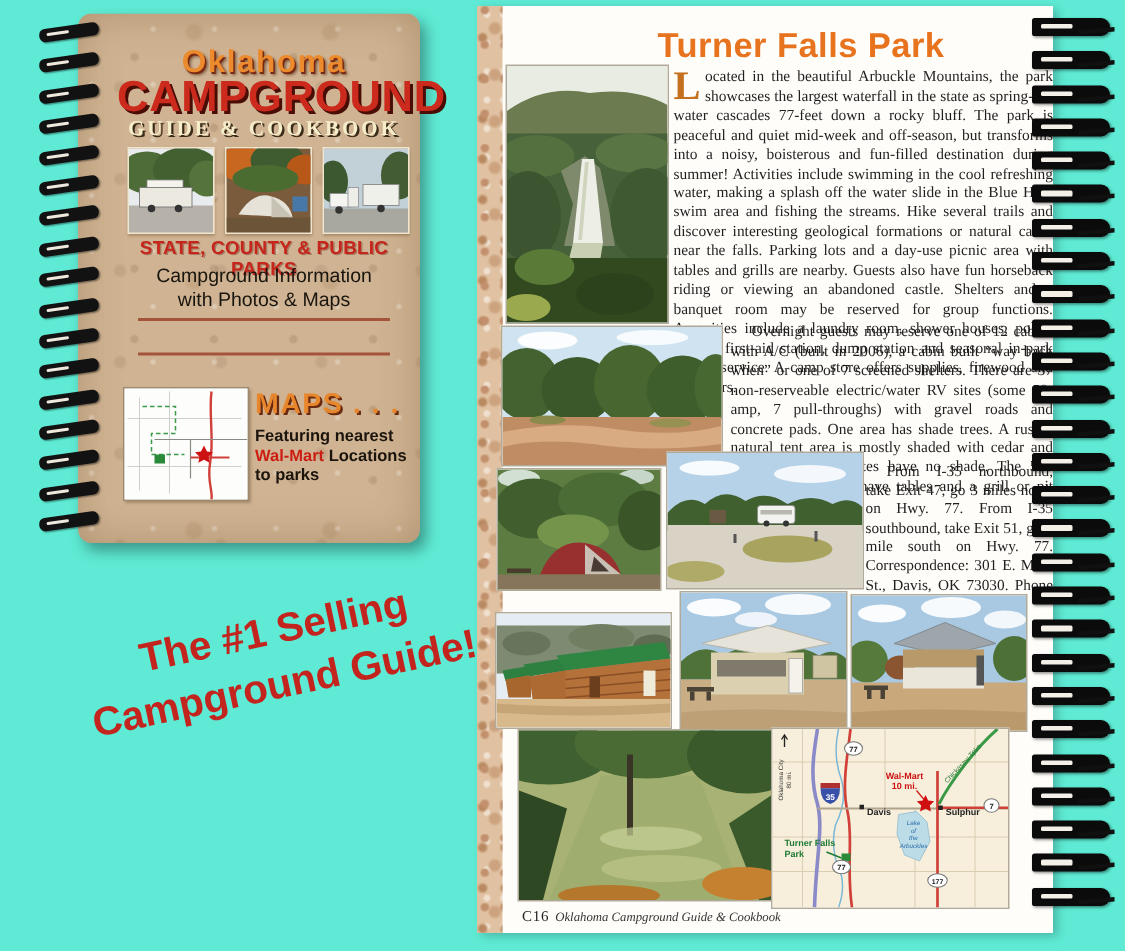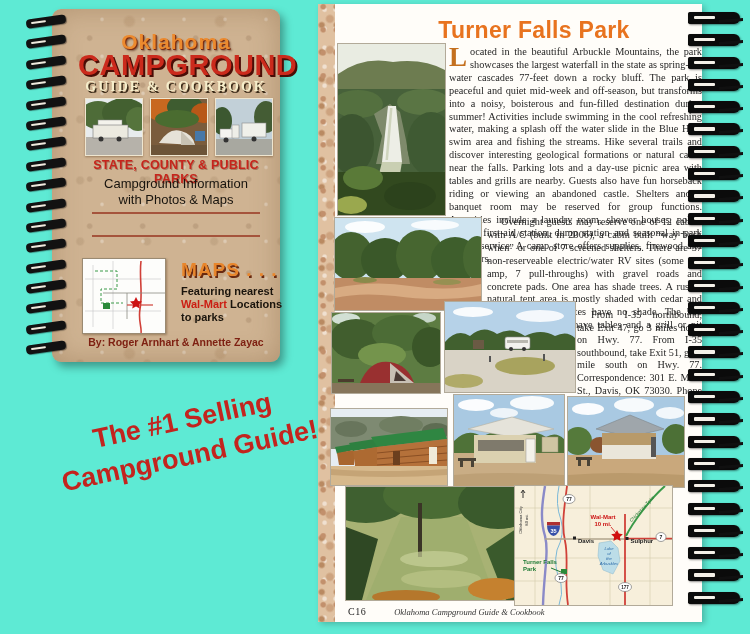--- a/index.html
+++ b/index.html
@@ -25,21 +25,21 @@
            color:#cb2a1c;text-shadow:2px 2px 0 #4a0d06;text-align:right;}
   .cv-guide{position:absolute;left:0;right:0;top:70px;font-family:"Liberation Serif",serif;font-size:14px;
            font-weight:bold;letter-spacing:2px;color:#f6eecb;text-shadow:1.5px 1.5px 0 #3a2a18;}
   .cv-photos{position:absolute;left:0;top:89px;width:100%;height:56px;}
   .cv-photo{position:absolute;top:0;width:56px;height:56px;border:1px solid #efe6d0;box-shadow:0 1px 2px rgba(80,50,20,.4);}
   .cv-banner{position:absolute;left:0;right:0;top:149px;font-size:12.5px;font-weight:800;letter-spacing:.2px;
            color:#c6251c;text-shadow:1px 1px 0 rgba(90,20,8,.35);}
   .cv-feature{position:absolute;left:0;right:0;font-size:13px;font-weight:400;color:#18140e;line-height:15.5px;}
   .cv-rule{position:absolute;left:50%;transform:translateX(-50%);width:168px;height:2px;background:#a5543c;}
   .cv-mapthumb{position:absolute;left:4px;top:249px;width:82px;height:74px;background:#fff;border:1px solid #9a8a72;box-shadow:1px 1px 2px rgba(80,50,20,.4);}
-  .cv-mapstext{position:absolute;left:92px;top:250px;width:108px;text-align:left;margin-left:11px;}
+  .cv-mapstext{position:absolute;left:92px;top:250px;width:108px;text-align:left;}
   .cv-mapsword{font-size:19px;font-weight:800;letter-spacing:1px;color:#e8862c;text-shadow:1.5px 1.5px 0 #6a2a10;}
   .cv-mline{font-size:11px;font-weight:800;color:#1a140c;line-height:13px;}
   .cv-walmart{color:#cc1d12;}
   .cv-byline{position:absolute;left:0;right:0;top:327px;font-size:10.5px;font-weight:800;color:#7e2012;}
   
   .tagline{position:absolute;left:38px;top:402px;width:296px;transform:rotate(-12deg);text-align:center;
            color:#c3241e;font-weight:800;font-size:27px;line-height:36px;}
   
   .page{position:absolute;left:318px;top:4px;width:384px;height:618px;background:#fffdf9;
         box-shadow:3px 2px 6px rgba(0,0,0,.22);}
@@ -55,21 +55,21 @@
         color:#e8731f;font-weight:800;font-size:23px;letter-spacing:.3px;}
   .photo{position:absolute;border:1px solid #b2aa99;background:#fff;}
   .photo svg{display:block;}
   .para{position:absolute;font-family:"Liberation Serif",serif;color:#1f1f1f;text-align:justify;
         font-size:10.3px;line-height:12.9px;}
   .dropcap{float:left;font-family:"Liberation Serif",serif;font-weight:bold;font-size:27px;line-height:21px;
         color:#c4701f;margin:1px 3px 0 0;}
   .indent{text-indent:14px;}
   .pg-footer{position:absolute;left:30px;top:597px;white-space:nowrap;}
   .f-code{font-family:"Liberation Serif",serif;font-size:10px;color:#222;letter-spacing:.5px;}
-  .f-title{font-family:"Liberation Serif",serif;font-style:italic;font-size:8.5px;color:#333;margin-left:28px;}
+  .f-title{font-family:"Liberation Serif",serif;font-style:italic;font-size:8.5px;color:#333;margin-left:4px;}
   
   .coils-right{position:absolute;left:688px;top:12px;display:flex;flex-direction:column;gap:10.3px;}
   .coils-right .coil{width:52px;height:12px;background:#0b0b0b;border-radius:2px 7px 7px 2px;position:relative;
         box-shadow:1px 1px 2px rgba(0,0,0,.45);}
   .coils-right .coil::before{content:'';position:absolute;left:6px;top:4px;width:21px;height:3.2px;background:#f4f0e8;border-radius:1px;}
   .coils-right .coil::after{content:'';position:absolute;right:-3px;top:7px;width:24px;height:3px;background:#101010;transform:skewY(-5deg);}
 </style>
 </head>
 <body>
 
@@ -158,21 +158,20 @@
           <rect x="20" y="44" width="7" height="6" fill="#2a8a3a"></rect>
           <path d="M53 38 l2 4 l4 .5 l-3 3 l.8 4 l-3.8 -2 l-3.8 2 l.8 -4 l-3 -3 l4 -.5 Z" fill="#cc1212"></path>
         </svg>
       </div>
       <div class="cv-mapstext">
         <div class="cv-mapsword">MAPS . . .</div>
         <div class="cv-mline" style="margin-top:4px;">Featuring nearest</div>
         <div class="cv-mline"><span class="cv-walmart">Wal-Mart</span><span> Locations</span></div>
         <div class="cv-mline">to parks</div>
       </div>
-      <div class="cv-byline">By: Roger Arnhart &amp; Annette Zayac</div>
     </div>
   </div>
 
   <div class="tagline">
     <div>The #1 Selling</div>
     <div>Campground Guide!</div>
   </div>
 
   <div class="page">
     <div class="page-strip"></div>

